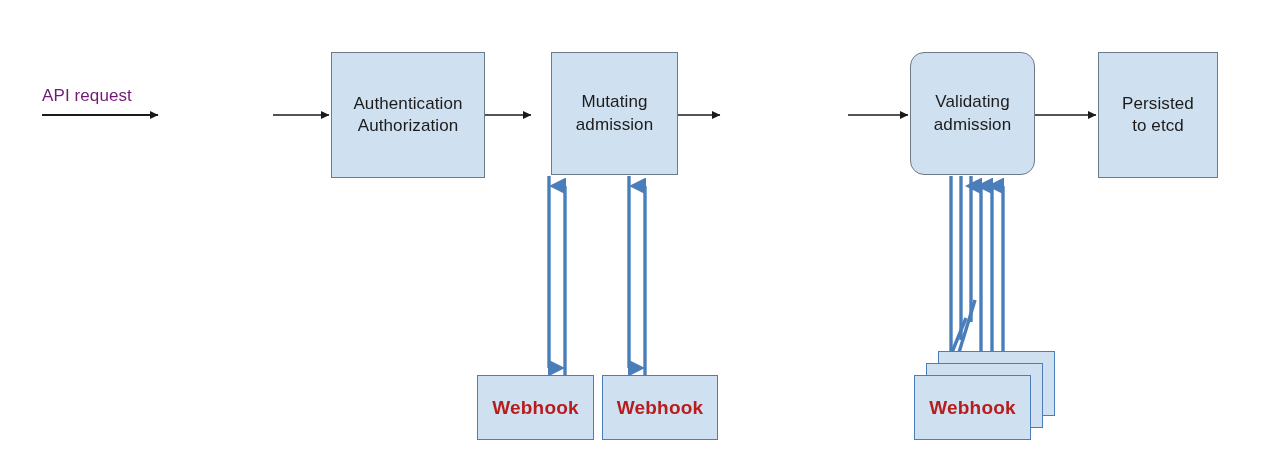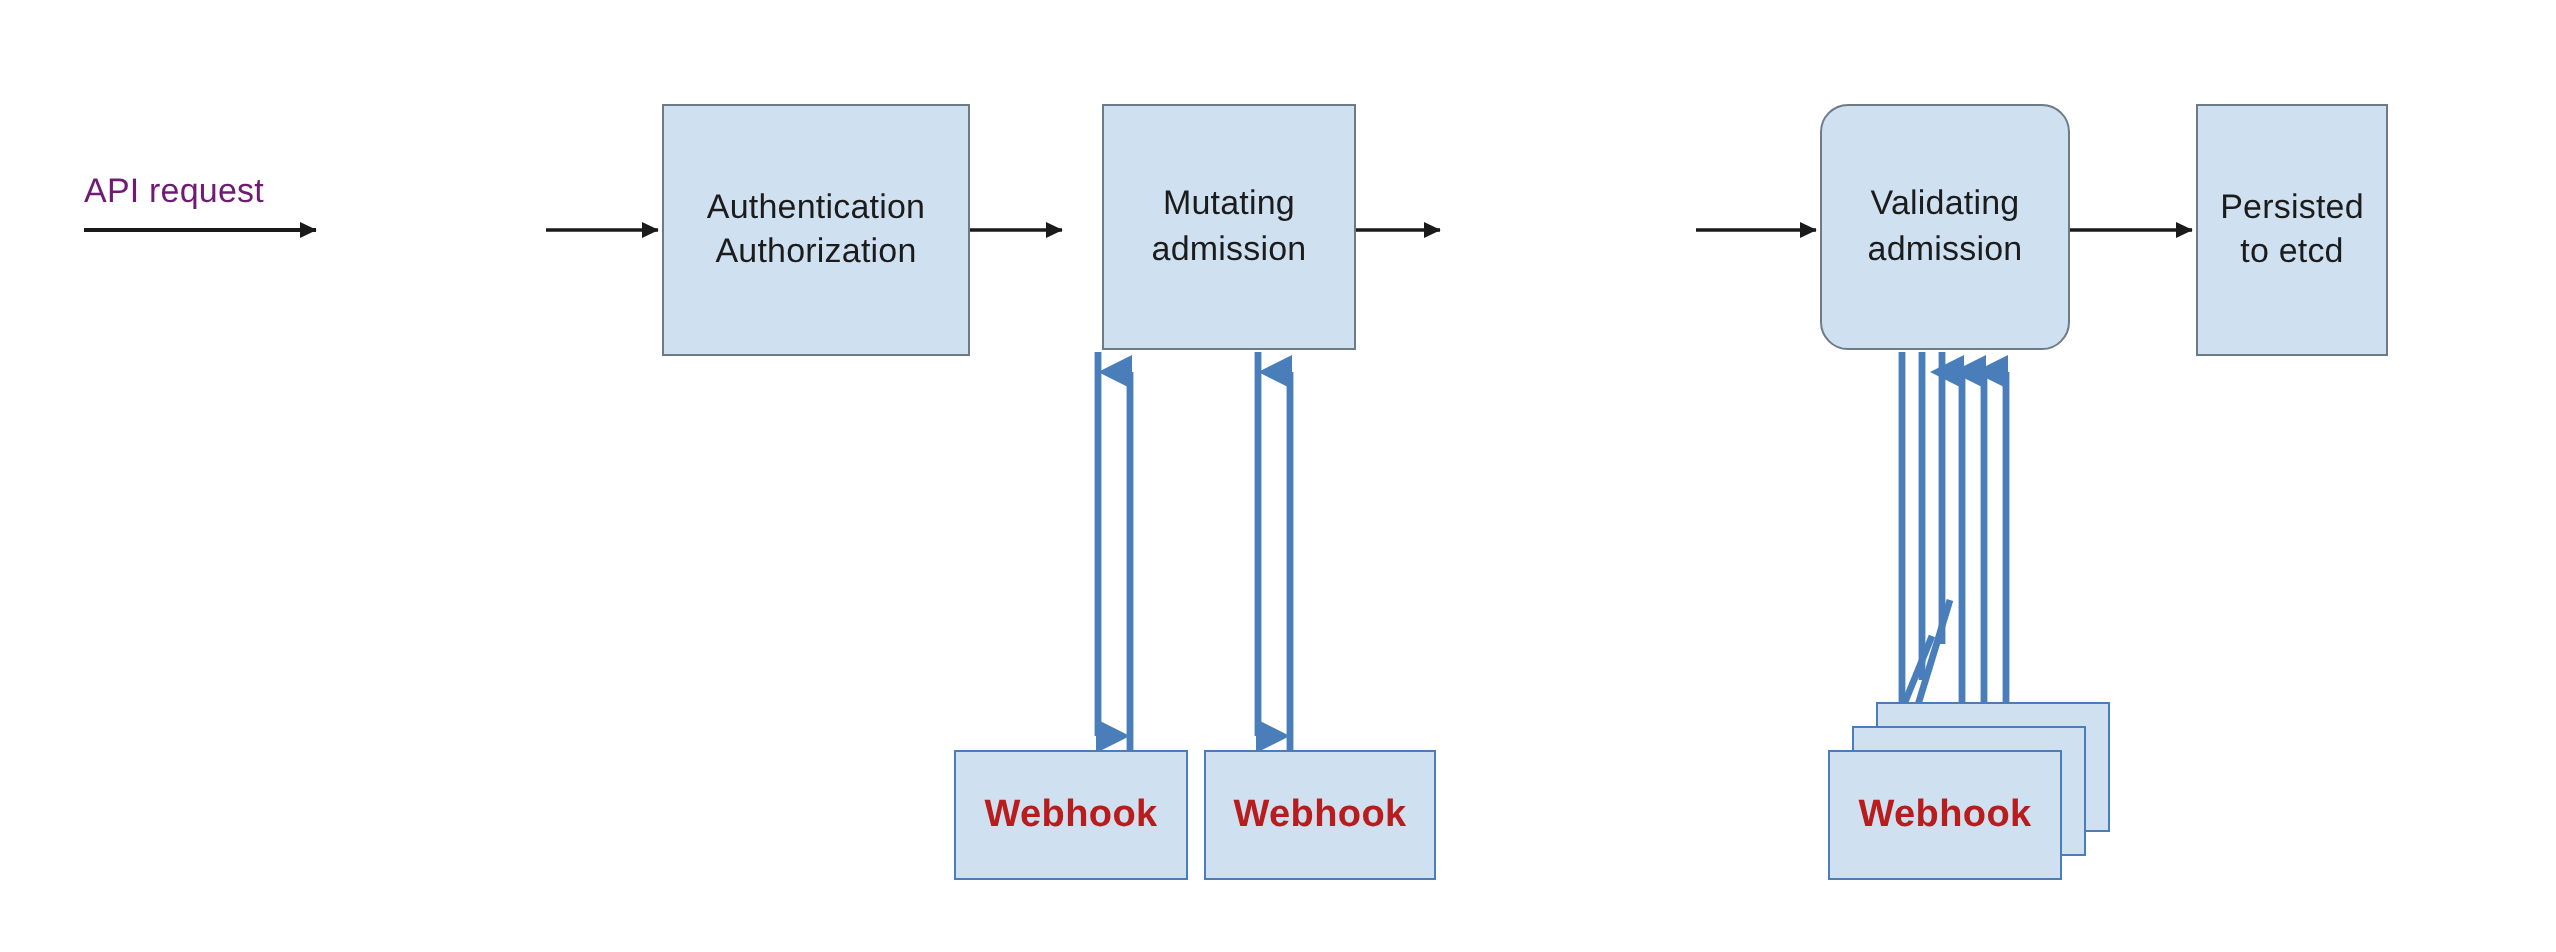--- a/index.html
+++ b/index.html
@@ -118,21 +118,21 @@
   <div class="node" style="left:331px;top:52px;width:154px;height:126px;">Authentication
 Authorization</div>
 
   <div class="node" style="left:533px;top:52px;width:127px;height:123px;margin-left:18px;">Mutating
 admission</div>
 
 
   <div class="node" style="left:910px;top:52px;width:125px;height:123px;border-radius:14px;">Validating
 admission</div>
 
-  <div class="node" style="left:1098px;top:52px;width:96px;height:126px;">Persisted
+  <div class="node" style="left:1098px;top:52px;width:120px;height:126px;">Persisted
 to etcd</div>
 
   <div class="webhook" style="left:477px;top:375px;width:117px;height:65px;">Webhook</div>
 
   <div class="webhook" style="left:602px;top:375px;width:116px;height:65px;">Webhook</div>
 
   <div class="webhook" style="left:914px;top:375px;width:117px;height:65px;">Webhook</div>
 
   <div class="req-label" style="left:42px;top:86px;">API request</div>
 

